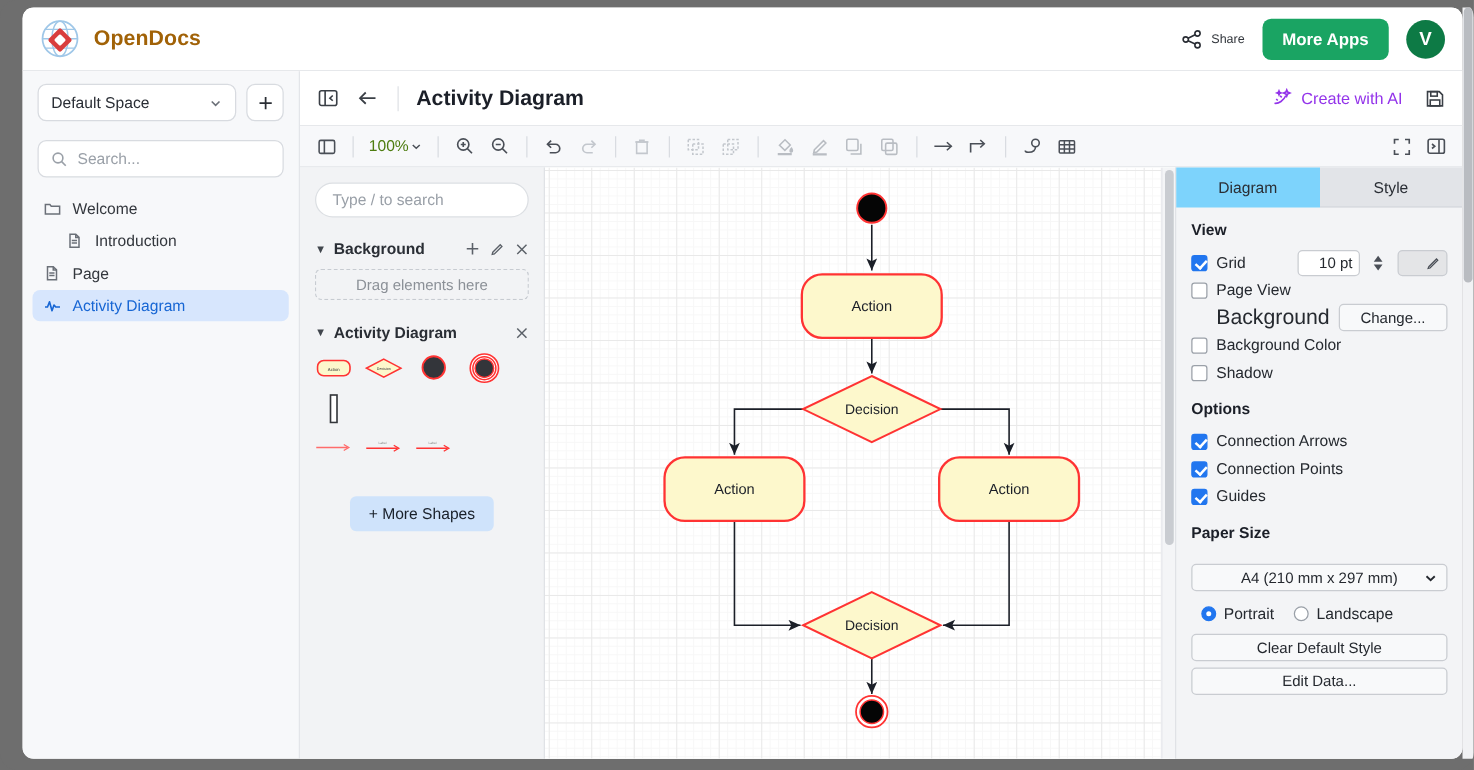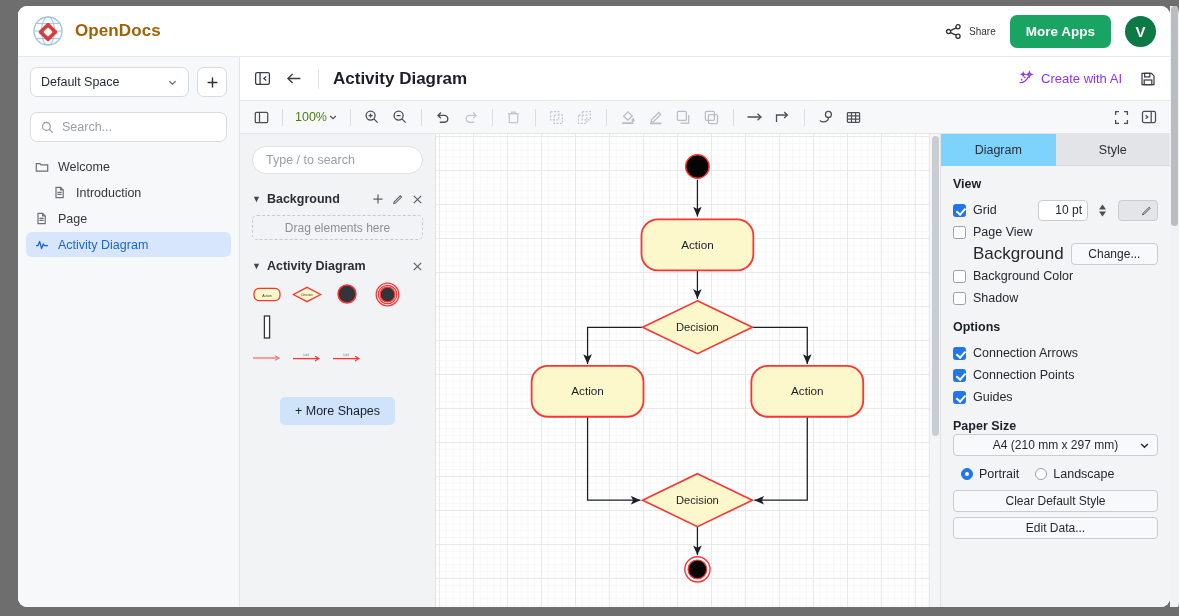--- a/index.html
+++ b/index.html
@@ -699,21 +699,21 @@
             </div>
             <div class="prop-row">
               <div class="cb checked"></div>
               <span>Connection Points</span>
             </div>
             <div class="prop-row">
               <div class="cb checked"></div>
               <span>Guides</span>
             </div>
 
-            <div class="props-title" style="margin-top:11px;margin-bottom:1px">Paper Size</div>
+            <div class="props-title" style="margin-top:11px;margin-bottom:18px">Paper Size</div>
 
             <div class="select-box">
               <span>A4 (210 mm x 297 mm)</span>
               <span class="chev">
                 <svg width="11" height="11" viewBox="0 0 11 11" fill="none" stroke="#25292f" stroke-width="1.5">
                   <polyline points="2.2,4 5.5,7.2 8.8,4"></polyline>
                     </svg>
               </span>
             </div>
 

